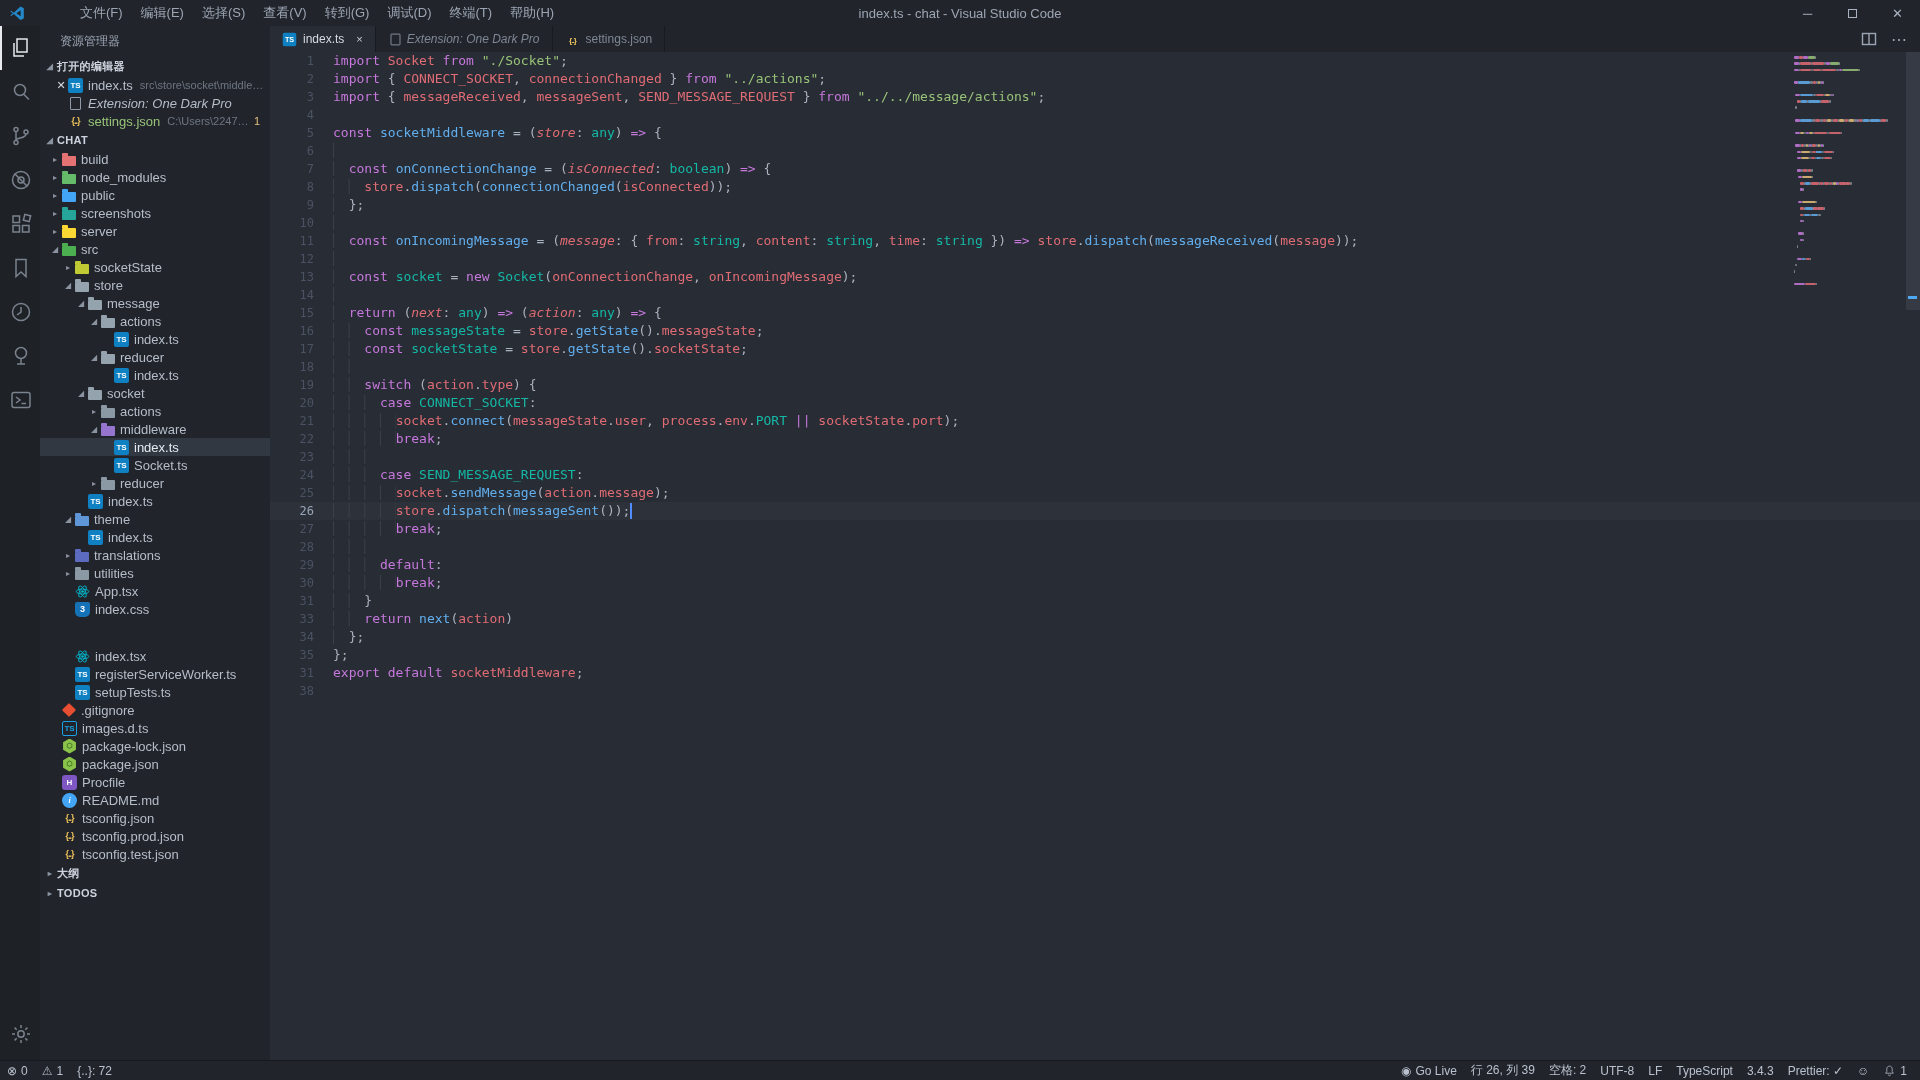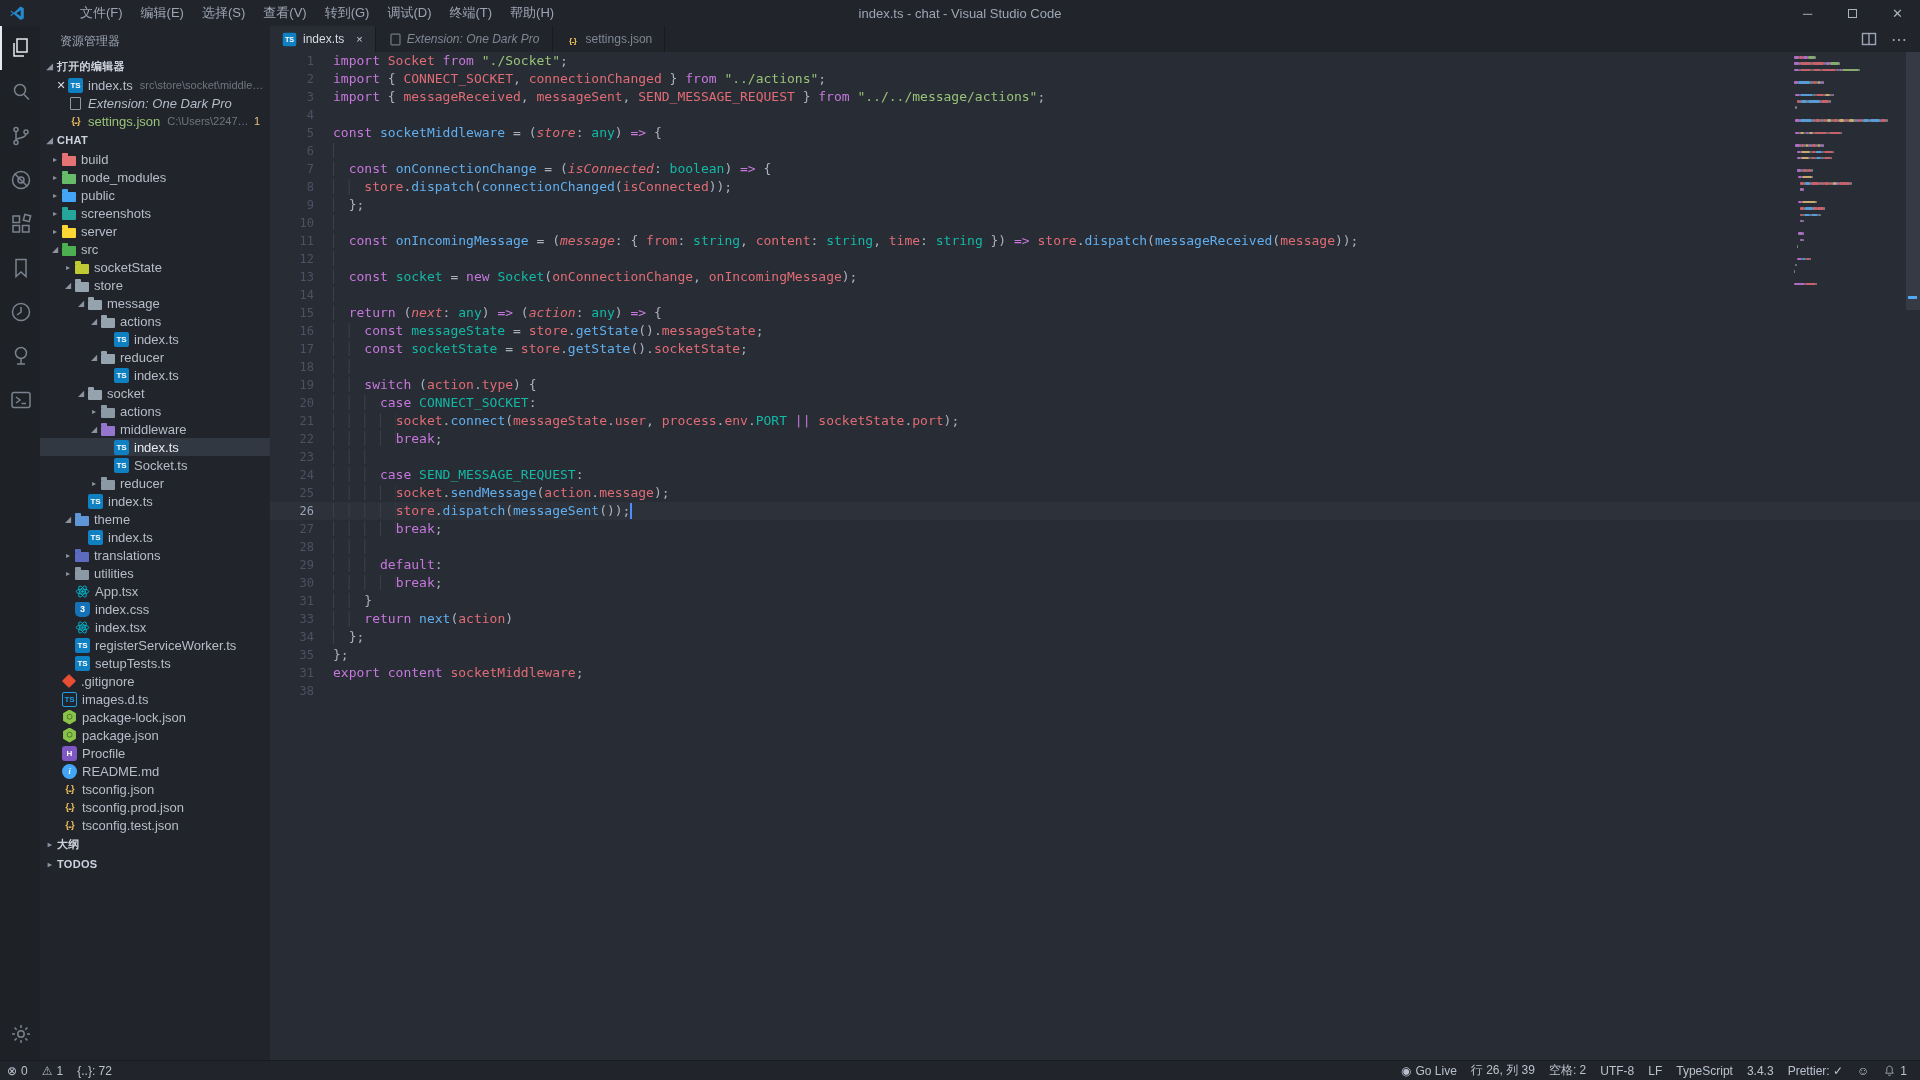--- a/index.html
+++ b/index.html
@@ -357,21 +357,21 @@
           </g>
           <circle cx="12" cy="12" r="2" fill="#00bcd4"></circle>
         </svg>
         <span class="lbl">App.tsx</span>
       </div>
       <div class="row" style="padding-left: 21px;">
         <span class="tw"></span>
         <span class="fi css">3</span>
         <span class="lbl">index.css</span>
       </div>
-      <div class="row" style="padding-left: 21px;">
+      <div class="row" style="padding-left: 21px; margin-top: 29px;">
         <span class="tw"></span>
         <svg class="fi" width="15" height="15" viewBox="0 0 24 24">
           <g fill="none" stroke="#00bcd4" stroke-width="1.4">
             <ellipse cx="12" cy="12" rx="10" ry="4"></ellipse>
             <ellipse cx="12" cy="12" rx="10" ry="4" transform="rotate(60 12 12)"></ellipse>
             <ellipse cx="12" cy="12" rx="10" ry="4" transform="rotate(120 12 12)"></ellipse>
           </g>
           <circle cx="12" cy="12" r="2" fill="#00bcd4"></circle>
         </svg>
         <span class="lbl">index.tsx</span>
@@ -496,21 +496,21 @@
         <div class="cl"><span class="ln">25</span><span class="lt"><span class="w">        </span><span class="v">socket</span><span class="p">.</span><span class="f">sendMessage</span><span class="p">(</span><span class="v">action</span><span class="p">.</span><span class="v">message</span><span class="p">);</span></span></div>
         <div class="cl active"><span class="ln">26</span><span class="lt"><span class="w">        </span><span class="v">store</span><span class="p">.</span><span class="f">dispatch</span><span class="p">(</span><span class="f">messageSent</span><span class="p">());</span><span class="caret" style="left: calc(38ch);"></span></span></div>
         <div class="cl"><span class="ln">27</span><span class="lt"><span class="w">        </span><span class="k">break</span><span class="p">;</span></span></div>
         <div class="cl"><span class="ln">28</span><span class="lt"><span class="w">      </span></span></div>
         <div class="cl"><span class="ln">29</span><span class="lt"><span class="w">      </span><span class="k">default</span><span class="p">:</span></span></div>
         <div class="cl"><span class="ln">30</span><span class="lt"><span class="w">        </span><span class="k">break</span><span class="p">;</span></span></div>
         <div class="cl"><span class="ln">31</span><span class="lt"><span class="w">    </span><span class="p">}</span></span></div>
         <div class="cl"><span class="ln">33</span><span class="lt"><span class="w">    </span><span class="k">return </span><span class="f">next</span><span class="p">(</span><span class="v">action</span><span class="p">)</span></span></div>
         <div class="cl"><span class="ln">34</span><span class="lt"><span class="w">  </span><span class="p">};</span></span></div>
         <div class="cl"><span class="ln">35</span><span class="lt"><span class="p">};</span></span></div>
-        <div class="cl"><span class="ln">31</span><span class="lt"><span class="k">export content </span><span class="v">socketMiddleware</span><span class="p">;</span></span></div>
+        <div class="cl"><span class="ln">31</span><span class="lt"><span class="k">export default </span><span class="v">socketMiddleware</span><span class="p">;</span></span></div>
         <div class="cl"><span class="ln">38</span><span class="lt"></span></div>
       </div>
     <div class="minimap" id="minimap">
         <span class="mm-seg" style="left: 0px; top: 0px; width: 5.04px; background: rgb(198, 120, 221);"></span>
         <span class="mm-seg" style="left: 5.04px; top: 0px; width: 4.32px; background: rgb(224, 108, 117);"></span>
         <span class="mm-seg" style="left: 9.36px; top: 0px; width: 4.32px; background: rgb(198, 120, 221);"></span>
         <span class="mm-seg" style="left: 13.68px; top: 0px; width: 7.2px; background: rgb(152, 195, 121);"></span>
         <span class="mm-seg" style="left: 20.88px; top: 0px; width: 1px; background: rgb(138, 145, 156);"></span>
         <span class="mm-seg" style="left: 0px; top: 6.3px; width: 5.04px; background: rgb(198, 120, 221);"></span>
         <span class="mm-seg" style="left: 5.04px; top: 6.3px; width: 1.44px; background: rgb(138, 145, 156);"></span>

